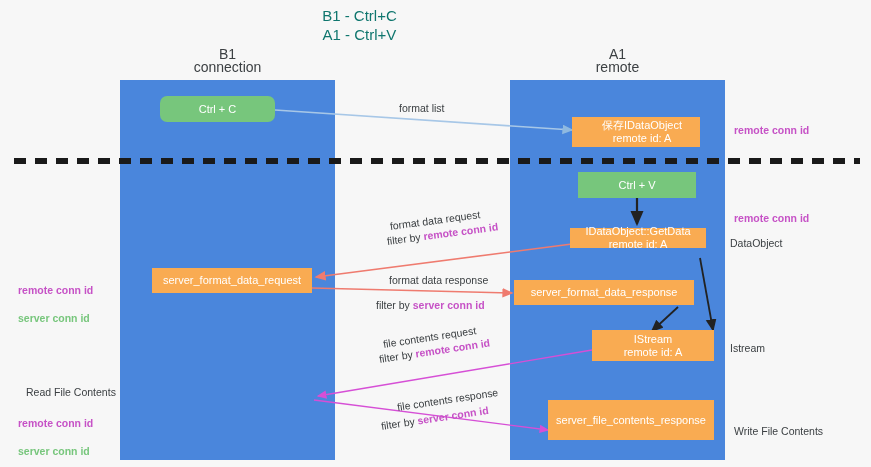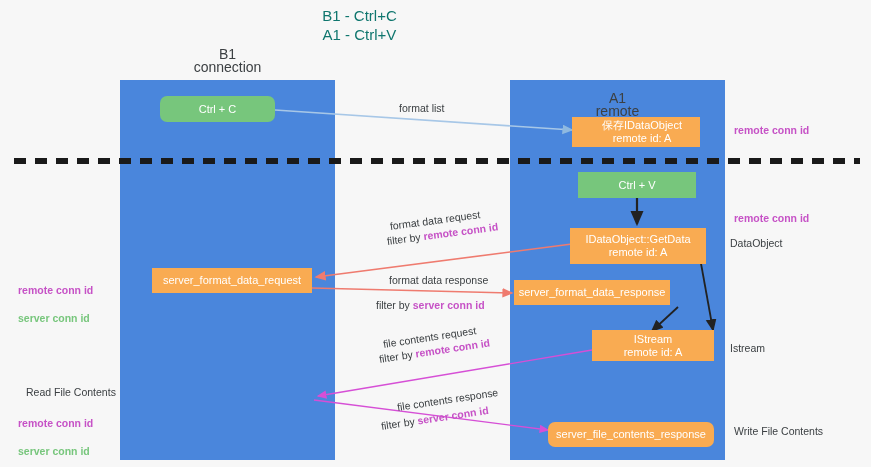--- a/index.html
+++ b/index.html
@@ -61,21 +61,21 @@
 <div id="stage">
 
   <div class="lane" style="left:120px;top:80px;width:215px;height:380px;"></div>
   <div class="lane" style="left:510px;top:80px;width:215px;height:380px;"></div>
 
   <div class="title">B1 - Ctrl+C
 A1 - Ctrl+V</div>
 
   <div class="col-head" style="left:120px;top:48px;width:215px;">B1
 connection</div>
-  <div class="col-head" style="left:510px;top:48px;width:215px;margin-top:44px;">A1
+  <div class="col-head" style="left:510px;top:48px;width:215px;">A1
 remote</div>
 
   <svg class="svg-layer" viewBox="0 0 871 467" xmlns="http://www.w3.org/2000/svg">
     <defs>
       <marker id="ah-blue" markerWidth="7" markerHeight="7" refX="6" refY="3" orient="auto" markerUnits="strokeWidth">
         <path d="M0,0 L7,3 L0,6 z" fill="#8fb9e0"></path>
       </marker>
       <marker id="ah-red" markerWidth="7" markerHeight="7" refX="6" refY="3" orient="auto" markerUnits="strokeWidth">
         <path d="M0,0 L7,3 L0,6 z" fill="#ef7b6f"></path>
       </marker>
@@ -106,32 +106,32 @@
     <line x1="314" y1="400" x2="548" y2="430" stroke="#d64fd6" stroke-width="1.4" marker-end="url(#ah-magenta)"></line>
   </svg>
 
   <div class="node green" style="left:160px;top:96px;width:115px;height:26px;border-radius:7px;">Ctrl + C</div>
 
   <div class="node orange" style="left:572px;top:117px;width:128px;height:30px;padding-left:12px;">保存IDataObject
 remote id: A</div>
 
   <div class="node green" style="left:578px;top:172px;width:118px;height:26px;">Ctrl + V</div>
 
-  <div class="node orange" style="left:570px;top:228px;width:136px;height:36px;">IDataObject::GetData
+  <div class="node orange" style="left:570px;top:228px;width:136px;height:20px;">IDataObject::GetData
 remote id: A</div>
 
   <div class="node orange" style="left:152px;top:268px;width:160px;height:25px;">server_format_data_request</div>
 
-  <div class="node orange" style="left:514px;top:280px;width:156px;height:25px;">server_format_data_response</div>
+  <div class="node orange" style="left:514px;top:280px;width:180px;height:25px;">server_format_data_response</div>
 
   <div class="node orange" style="left:592px;top:330px;width:122px;height:31px;">IStream
 remote id: A</div>
 
 
-  <div class="node orange" style="left:548px;top:422px;width:166px;height:25px;border-radius:7px;">server_file_contents_response</div>
+  <div class="node orange" style="left:548px;top:400px;width:166px;height:40px;">server_file_contents_response</div>
 
   <div class="edge-label" style="left:399px;top:101px;">format list</div>
 
   <div class="edge-label rot-1" style="left:389px;top:219px;">
     <span>format data request</span>
   </div>
   <div class="edge-label rot-1" style="left:386px;top:234px;">
     <span>filter by </span><span class="pink">remote conn id</span>
   </div>
 

